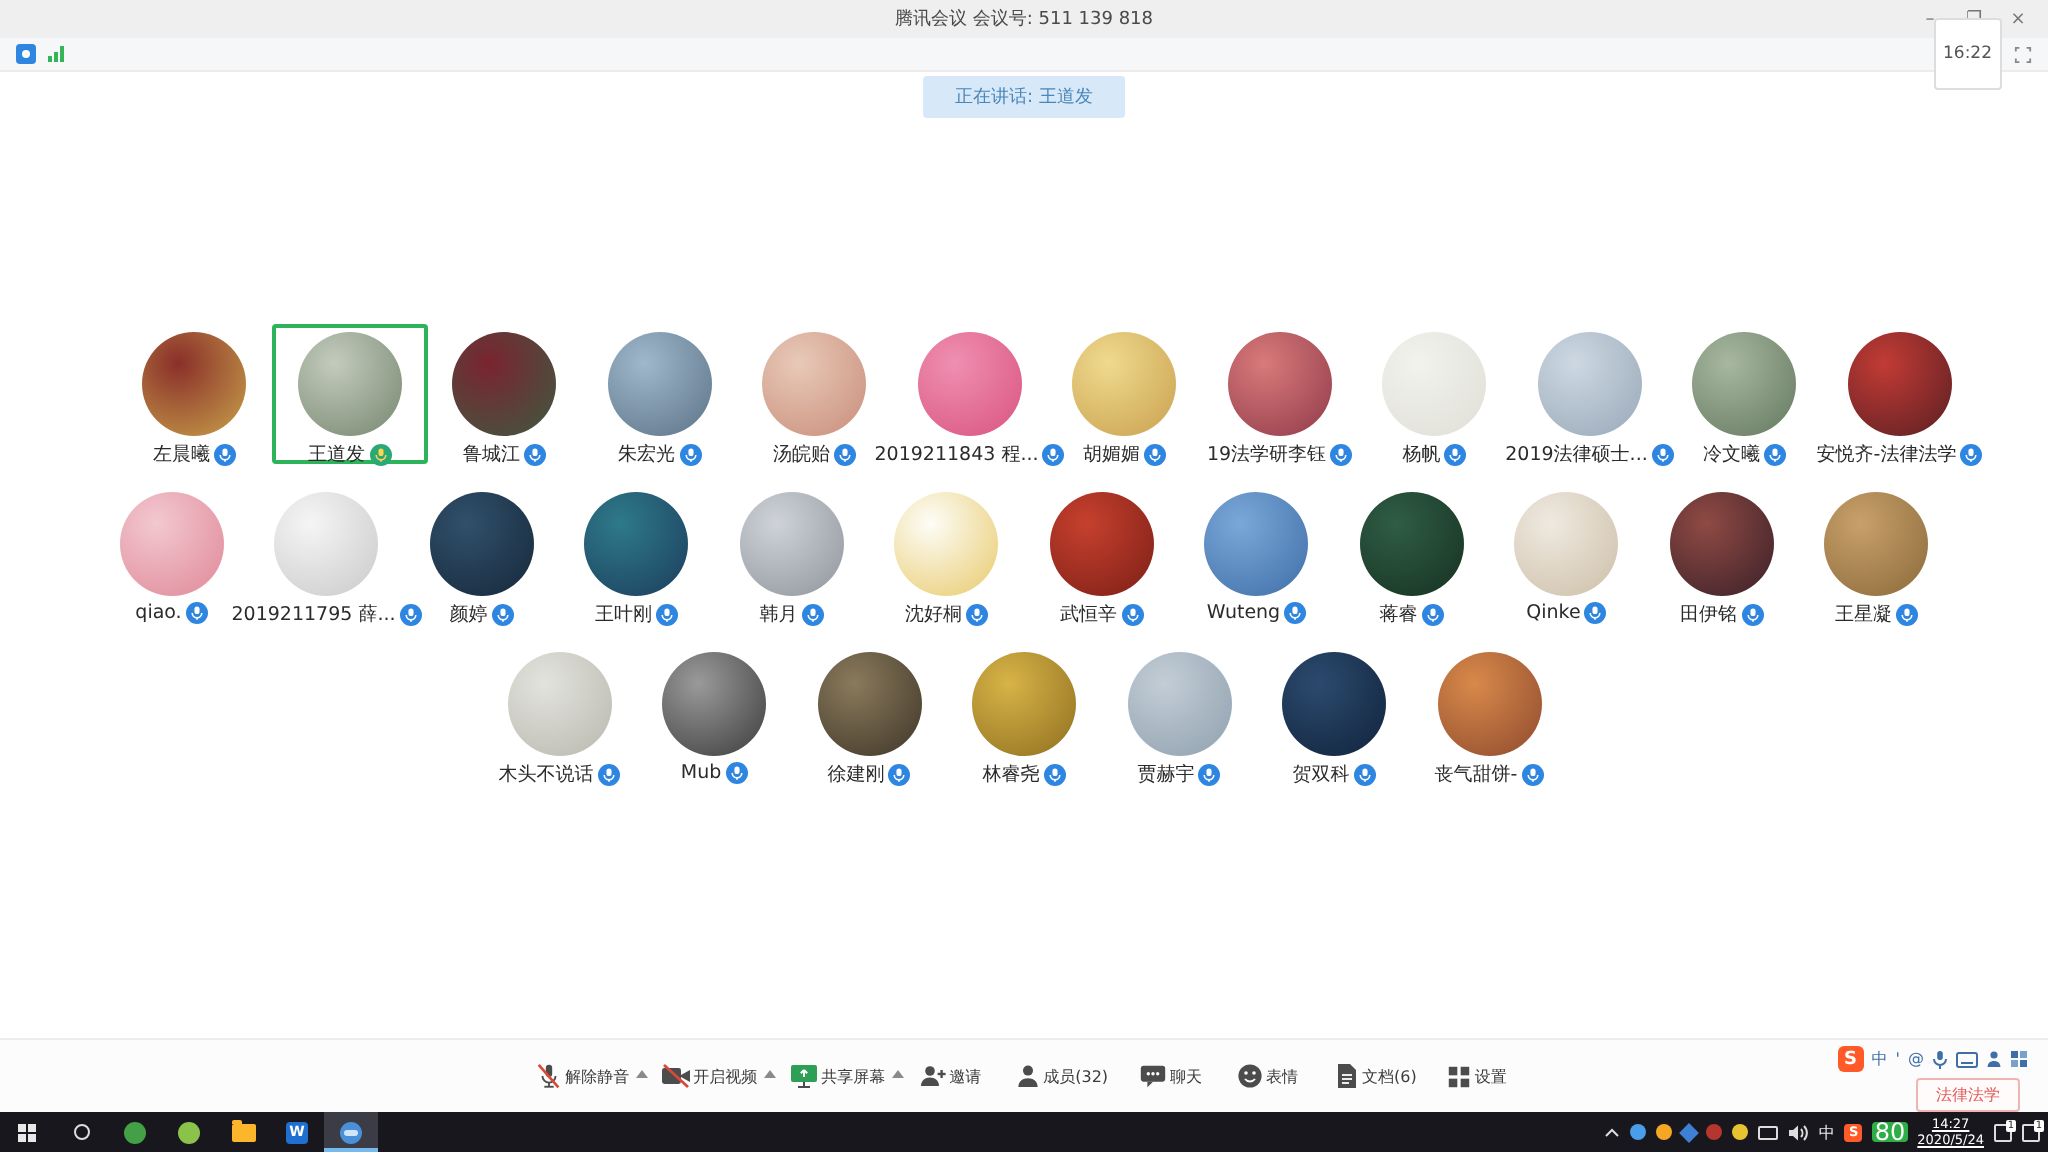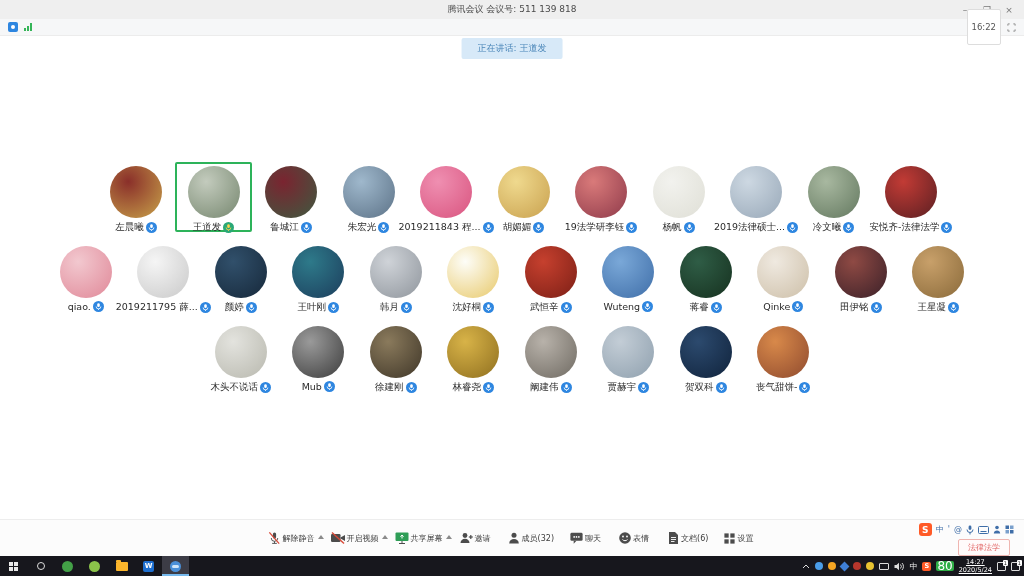--- a/index.html
+++ b/index.html
@@ -171,20 +171,34 @@
             <svg width="11" height="11" viewBox="0 0 12 12">
               <circle cx="6" cy="6" r="6" fill="#2e86e0"></circle>
               <rect x="4.6" y="2.4" width="2.8" height="4.2" rx="1.4" fill="#ffffff"></rect>
               <path d="M3.4 6a2.6 2.6 0 0 0 5.2 0" fill="none" stroke="#ffffff" stroke-width="0.9"></path>
               <line x1="6" y1="8.6" x2="6" y2="9.7" stroke="#ffffff" stroke-width="0.9"></line>
             </svg>
           </span>
          </div>
        </div>
       <div class="cell">
+         <div class="avatar" style="background:radial-gradient(circle at 35% 30%, #e8c9b8, #c98d7a)"></div>
+         <div class="pname">
+           <span>汤皖贻</span>
+           <span class="mic">
+            <svg width="11" height="11" viewBox="0 0 12 12">
+              <circle cx="6" cy="6" r="6" fill="#2e86e0"></circle>
+              <rect x="4.6" y="2.4" width="2.8" height="4.2" rx="1.4" fill="#ffffff"></rect>
+              <path d="M3.4 6a2.6 2.6 0 0 0 5.2 0" fill="none" stroke="#ffffff" stroke-width="0.9"></path>
+              <line x1="6" y1="8.6" x2="6" y2="9.7" stroke="#ffffff" stroke-width="0.9"></line>
+            </svg>
+          </span>
+         </div>
+       </div>
+      <div class="cell">
          <div class="avatar" style="background:radial-gradient(circle at 35% 30%, #ef8fb1, #d9547f)"></div>
          <div class="pname">
            <span>2019211843 程...</span>
            <span class="mic">
             <svg width="11" height="11" viewBox="0 0 12 12">
               <circle cx="6" cy="6" r="6" fill="#2e86e0"></circle>
               <rect x="4.6" y="2.4" width="2.8" height="4.2" rx="1.4" fill="#ffffff"></rect>
               <path d="M3.4 6a2.6 2.6 0 0 0 5.2 0" fill="none" stroke="#ffffff" stroke-width="0.9"></path>
               <line x1="6" y1="8.6" x2="6" y2="9.7" stroke="#ffffff" stroke-width="0.9"></line>
             </svg>
@@ -486,34 +500,20 @@
               <path d="M3.4 6a2.6 2.6 0 0 0 5.2 0" fill="none" stroke="#ffffff" stroke-width="0.9"></path>
               <line x1="6" y1="8.6" x2="6" y2="9.7" stroke="#ffffff" stroke-width="0.9"></line>
             </svg>
           </span>
          </div>
        </div>
       <div class="cell">
          <div class="avatar" style="background:radial-gradient(circle at 35% 30%, #d8b348, #8f6f1f)"></div>
          <div class="pname">
            <span>林睿尧</span>
-           <span class="mic">
-            <svg width="11" height="11" viewBox="0 0 12 12">
-              <circle cx="6" cy="6" r="6" fill="#2e86e0"></circle>
-              <rect x="4.6" y="2.4" width="2.8" height="4.2" rx="1.4" fill="#ffffff"></rect>
-              <path d="M3.4 6a2.6 2.6 0 0 0 5.2 0" fill="none" stroke="#ffffff" stroke-width="0.9"></path>
-              <line x1="6" y1="8.6" x2="6" y2="9.7" stroke="#ffffff" stroke-width="0.9"></line>
-            </svg>
-          </span>
-         </div>
-       </div>
-      <div class="cell">
-         <div class="avatar" style="background:radial-gradient(circle at 35% 30%, #b8b2aa, #6f6a62)"></div>
-         <div class="pname">
-           <span>阚建伟</span>
            <span class="mic">
             <svg width="11" height="11" viewBox="0 0 12 12">
               <circle cx="6" cy="6" r="6" fill="#2e86e0"></circle>
               <rect x="4.6" y="2.4" width="2.8" height="4.2" rx="1.4" fill="#ffffff"></rect>
               <path d="M3.4 6a2.6 2.6 0 0 0 5.2 0" fill="none" stroke="#ffffff" stroke-width="0.9"></path>
               <line x1="6" y1="8.6" x2="6" y2="9.7" stroke="#ffffff" stroke-width="0.9"></line>
             </svg>
           </span>
          </div>
        </div>

